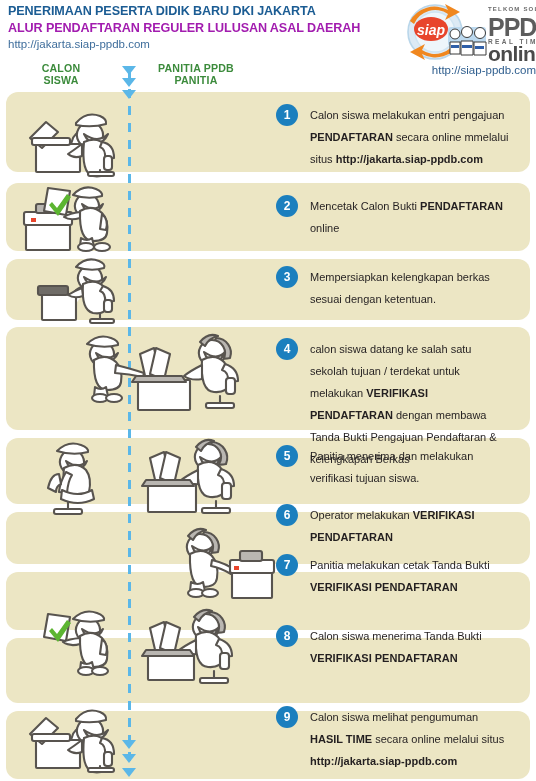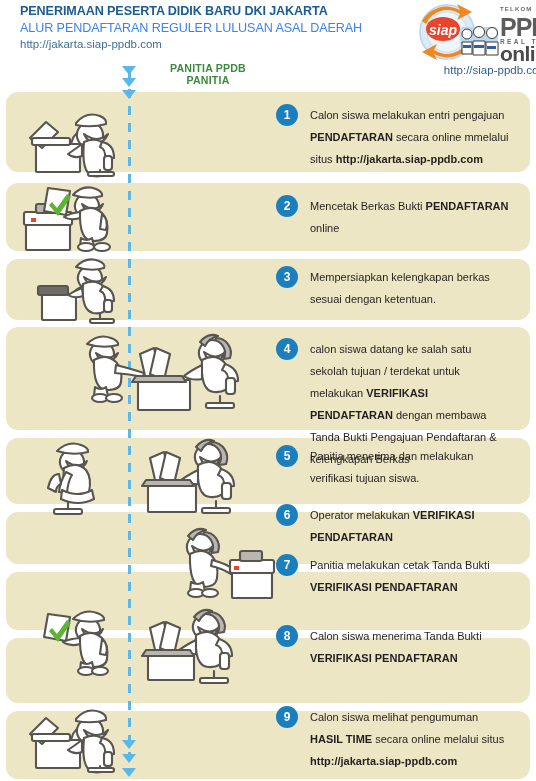--- a/index.html
+++ b/index.html
@@ -4,25 +4,25 @@
 <style>
   html,body{margin:0;padding:0;background:#ffffff;}
   body{
     width:536px;height:781px;position:relative;overflow:hidden;
     font-family:"Liberation Sans","DejaVu Sans",sans-serif;
     -webkit-font-smoothing:antialiased;
   }
   .page{position:absolute;left:0;top:0;width:536px;height:781px;background:#fff;}
 
   
-  .header{position:absolute;left:12px;top:0;width:447px;height:92px;}
+  .header{position:absolute;left:0;top:0;width:447px;height:92px;}
   .title1{position:absolute;left:8px;top:4px;font-size:12.6px;font-weight:bold;
           color:#1b5c93;letter-spacing:-0.1px;white-space:nowrap;}
-  .title2{position:absolute;left:8px;top:21px;font-size:12.6px;font-weight:normal;
-          color:#3b82f6;letter-spacing:-0.1px;white-space:nowrap;}
+  .title2{position:absolute;left:8px;top:21px;font-size:12.6px;font-weight:bold;
+          color:#a21caf;letter-spacing:-0.1px;white-space:nowrap;}
   .title3{position:absolute;left:8px;top:38px;font-size:11.5px;color:#3f6e9c;
           white-space:nowrap;}
 
   
   .logo{position:absolute;left:404px;top:1px;width:128px;height:62px;}
   .logo-url{position:absolute;left:404px;top:64px;width:132px;text-align:right;
             font-size:11.5px;color:#2f5e8e;white-space:nowrap;}
 
   
   .colcap{position:absolute;font-size:10.6px;font-weight:bold;color:#3c8b3c;
@@ -93,20 +93,24 @@
           </g>
         </g>
         <text x="84" y="10" font-family="'Liberation Sans',sans-serif" font-size="6" font-weight="bold" fill="#6b6b6b" letter-spacing="1.2">TELKOM SOLUTION</text>
         <text x="84" y="35" font-family="'Liberation Sans',sans-serif" font-size="25" font-weight="bold" fill="#5d5d5d" letter-spacing="-1">PPDB</text>
         <text x="84" y="43" font-family="'Liberation Sans',sans-serif" font-size="6.5" font-weight="bold" fill="#6b6b6b" letter-spacing="2.4">REAL TIME</text>
         <text x="84" y="60" font-family="'Liberation Sans',sans-serif" font-size="21" font-weight="bold" fill="#4a4a4a" letter-spacing="-0.6">online</text>
       </svg>
     </div>
     <div class="logo-url">http://siap-ppdb.com</div>
 
+    <div class="colcap" id="cap-calon">
+      <div>CALON</div>
+      <div>SISWA</div>
+    </div>
     <div class="colcap" id="cap-panitia">
       <div>PANITIA PPDB</div>
       <div>PANITIA</div>
     </div>
   </div>
 
   <div id="panels">
       <div class="panel" style="top: 92px; height: 80px;"></div>
       <div class="panel" style="top: 183px; height: 68px;"></div>
       <div class="panel" style="top: 259px; height: 61px;"></div>
@@ -297,21 +301,21 @@
     </svg>
   </div>
 
   <div id="steps">
       <div class="step" style="top: 104px;">
         <div class="badge">1</div>
         <div class="stxt"><span>Calon siswa melakukan entri pengajuan </span><b>PENDAFTARAN</b><span> secara online mmelalui situs </span><b>http://jakarta.siap-ppdb.com</b></div>
       </div>
       <div class="step" style="top: 195px;">
         <div class="badge">2</div>
-        <div class="stxt"><span>Mencetak Berkas Bukti </span><b>PENDAFTARAN</b><span> online</span></div>
+        <div class="stxt"><span>Mencetak Calon Bukti </span><b>PENDAFTARAN</b><span> online</span></div>
       </div>
       <div class="step" style="top: 266px;">
         <div class="badge">3</div>
         <div class="stxt"><span>Mempersiapkan kelengkapan berkas sesuai dengan ketentuan.</span></div>
       </div>
       <div class="step" style="top: 338px;">
         <div class="badge">4</div>
         <div class="stxt"><span>calon siswa datang ke salah satu sekolah tujuan / terdekat untuk melakukan </span><b>VERIFIKASI PENDAFTARAN</b><span> dengan membawa Tanda Bukti Pengajuan Pendaftaran &amp; kelengkapan Berkas</span></div>
       </div>
       <div class="step" style="top: 445px;">

